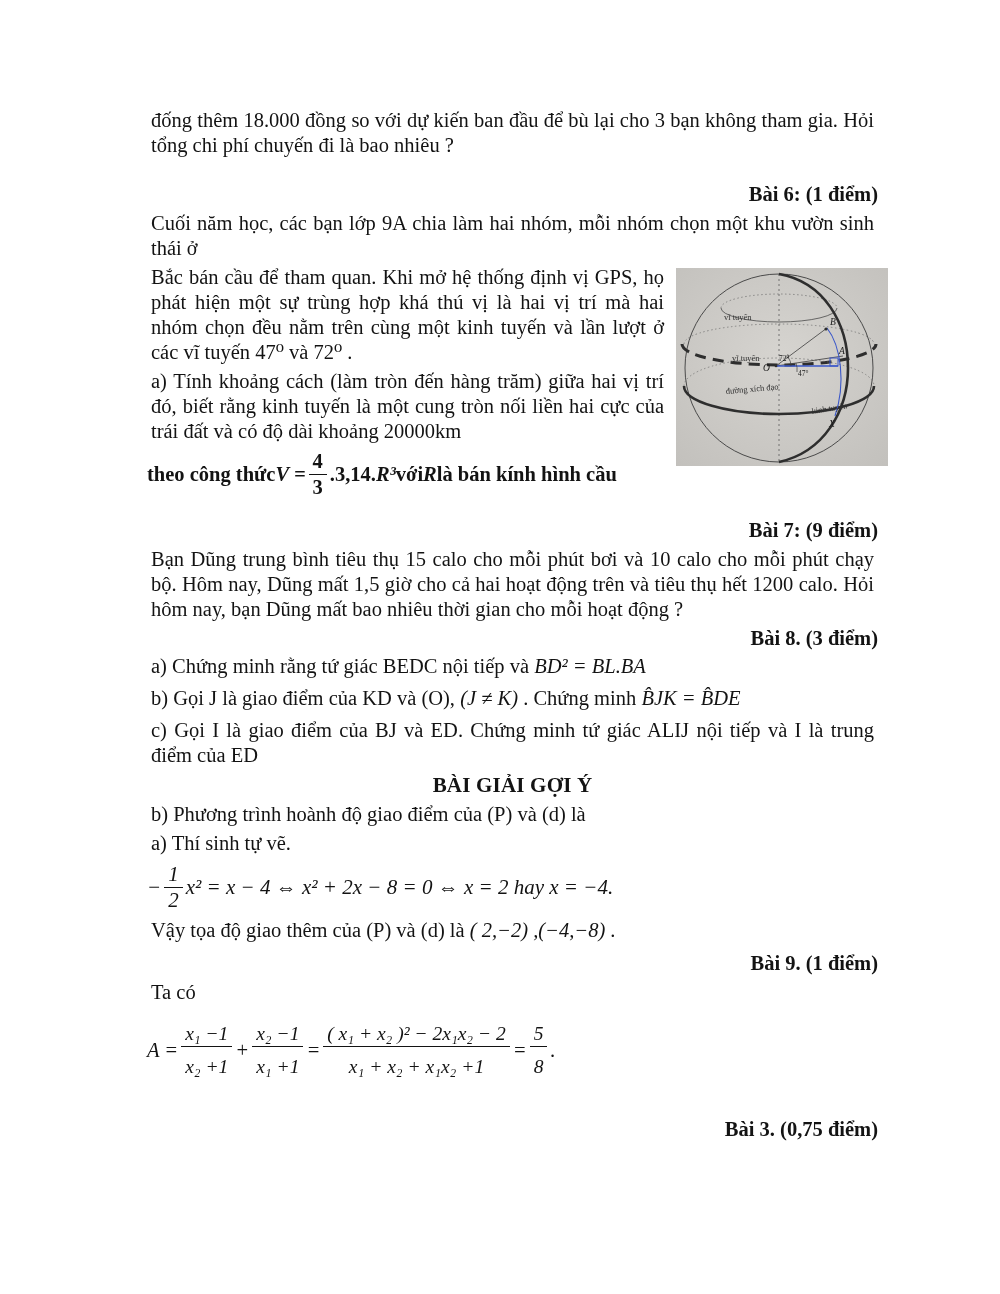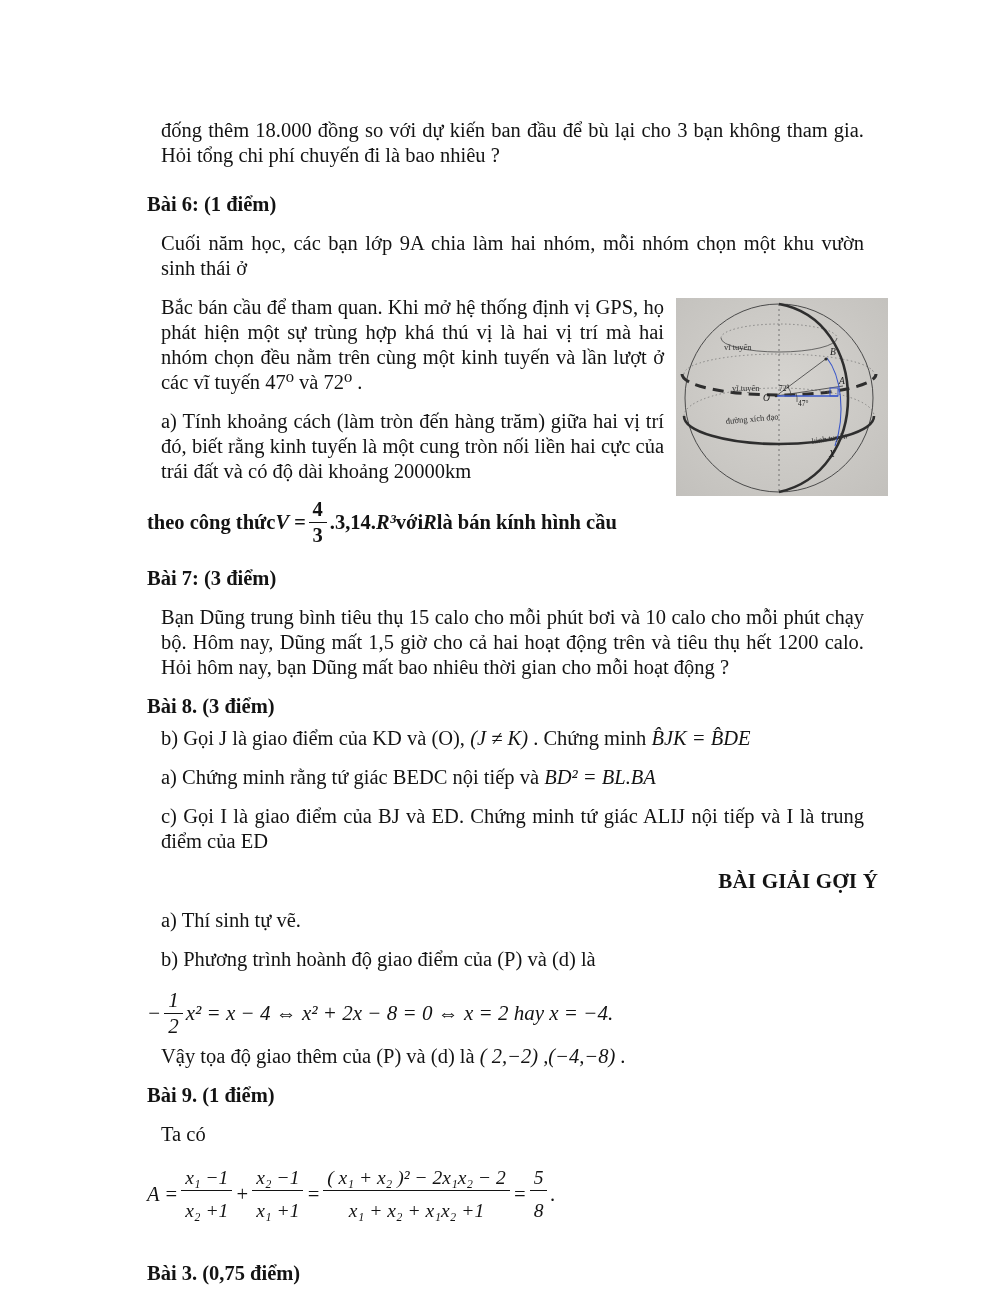--- a/index.html
+++ b/index.html
@@ -2,39 +2,39 @@
 <html><head>
 <meta charset="utf-8">
 <style>
   html,body{margin:0;padding:0;}
   body{
     width:1000px;height:1294px;background:#ffffff;color:#131313;
     font-family:"Liberation Serif","DejaVu Serif",serif;
     overflow:hidden;position:relative;
   }
   .page{padding:104px 122px 0 147px;}
-  p{margin:14px;font-size:20.5px;line-height:25px;text-align:justify;}
+  p{margin:4px;font-size:20.5px;line-height:25px;text-align:justify;}
   p.noj{text-align:left;}
-  .bh{font-size:20.5px;line-height:25px;font-weight:bold;margin:0;text-align:left;}
+  .bh{font-size:20.5px;line-height:25px;font-weight:bold;margin:0;text-align:right;}
   .mt8{margin-top:8px;} .mt20{margin-top:20px;} .mt24{margin-top:24px;}
   .m{font-style:italic;}
   
   .geo-fig{
     float:right;width:212px;height:198px;margin:3px -10px 8px 12px;
     background:#a16207;box-shadow:0 0 0 1px #e4e2df inset;
   }
   .geo-fig svg{display:block;width:212px;height:198px;}
   
   .frac{display:inline-flex;flex-direction:column;align-items:center;
         vertical-align:middle;line-height:1.1;margin:0 3px;}
   .frac .fn{padding:0 4px 1px;border-bottom:1.5px solid #131313;}
   .frac .fd{padding:1px 4px 0;}
   .eqrow{display:flex;align-items:center;font-size:21px;margin:0;text-align:left;}
   .formula-line{display:flex;align-items:center;font-size:20.5px;margin-top:6px;font-weight:bold;}
-  .sol-title{font-size:21px;font-weight:bold;text-align:right;margin:0;line-height:26px;}
+  .sol-title{font-size:21px;font-weight:bold;text-align:center;margin:0;line-height:26px;}
   .small-sp{letter-spacing:0.2px;}
   .eq-a{margin-top:12px;margin-bottom:4px;font-size:20.5px;}
   .eq-a .frac{font-size:19.5px;gap:8px;}
   .clr{clear:both;}
 </style>
 </head>
 <body>
 
 <div class="page">
 
@@ -107,32 +107,32 @@
       </span>
       <span>.3,14.</span>
       <span class="m">R³</span>
       <span> với </span>
       <span class="m">R</span>
       <span> là bán kính hình cầu</span>
     </div>
     <div class="clr"></div>
   </div>
 
-  <div class="bh mt20">Bài 7: (3 điểm)</div>
+  <div class="bh mt20">Bài 7: (9 điểm)</div>
   <p>Bạn Dũng trung bình tiêu thụ 15 calo cho mỗi phút bơi và 10 calo cho mỗi phút chạy bộ. Hôm nay, Dũng mất 1,5 giờ cho cả hai hoạt động trên và tiêu thụ hết 1200 calo. Hỏi hôm nay, bạn Dũng mất bao nhiêu thời gian cho mỗi hoạt động ?</p>
 
   <div class="bh">Bài 8. (3 điểm)</div>
+  <p class="noj" style="margin-top:3px;"><span>a) Chứng minh rằng tứ giác BEDC nội tiếp và </span><span class="m">BD² = BL.BA</span></p>
   <p class="noj" style="margin-top:7px;"><span>b) Gọi J là giao điểm của KD và (O), </span><span class="m">(J ≠ K)</span><span> . Chứng minh </span><span class="m">B̂JK = B̂DE</span></p>
-  <p class="noj" style="margin-top:3px;"><span>a) Chứng minh rằng tứ giác BEDC nội tiếp và </span><span class="m">BD² = BL.BA</span></p>
   <p style="margin-top:7px;">c) Gọi I là giao điểm của BJ và ED. Chứng minh tứ giác ALIJ nội tiếp và I là trung điểm của ED</p>
 
   <div class="sol-title mt20 small-sp">BÀI GIẢI GỢI Ý</div>
 
+  <p class="noj">b) Phương trình  hoành độ giao điểm của (P) và (d) là</p>
   <p class="noj">a) Thí sinh tự vẽ.</p>
-  <p class="noj">b) Phương trình  hoành độ giao điểm của (P) và (d) là</p>
 
   <div class="eqrow m" style="margin-top:4px;height:54px;">
     <span>−</span>
     <span class="frac">
       <span class="fn">1</span>
       <span class="fd">2</span>
     </span>
     <span>x² = x − 4 ⇔ x² + 2x − 8 = 0 ⇔ x = 2 hay x = −4.</span>
   </div>
 

